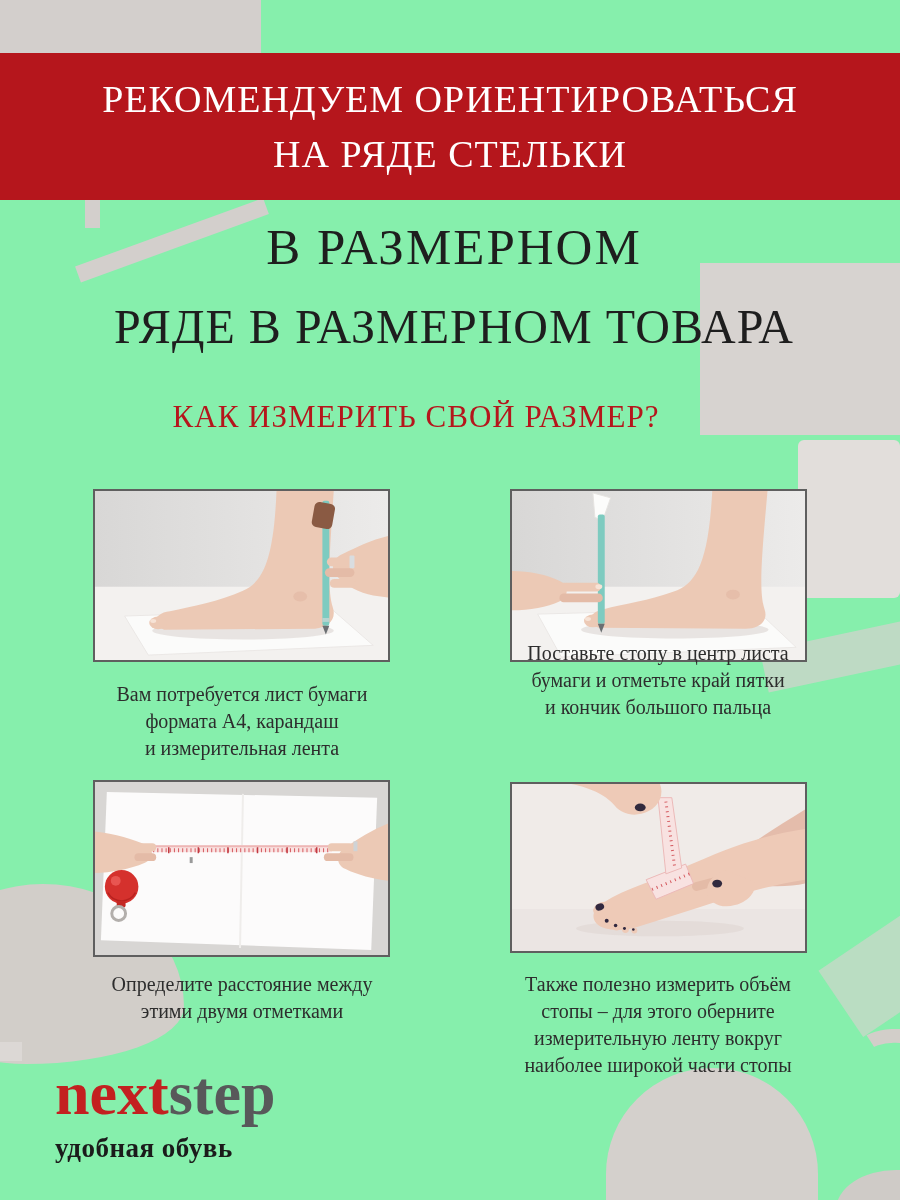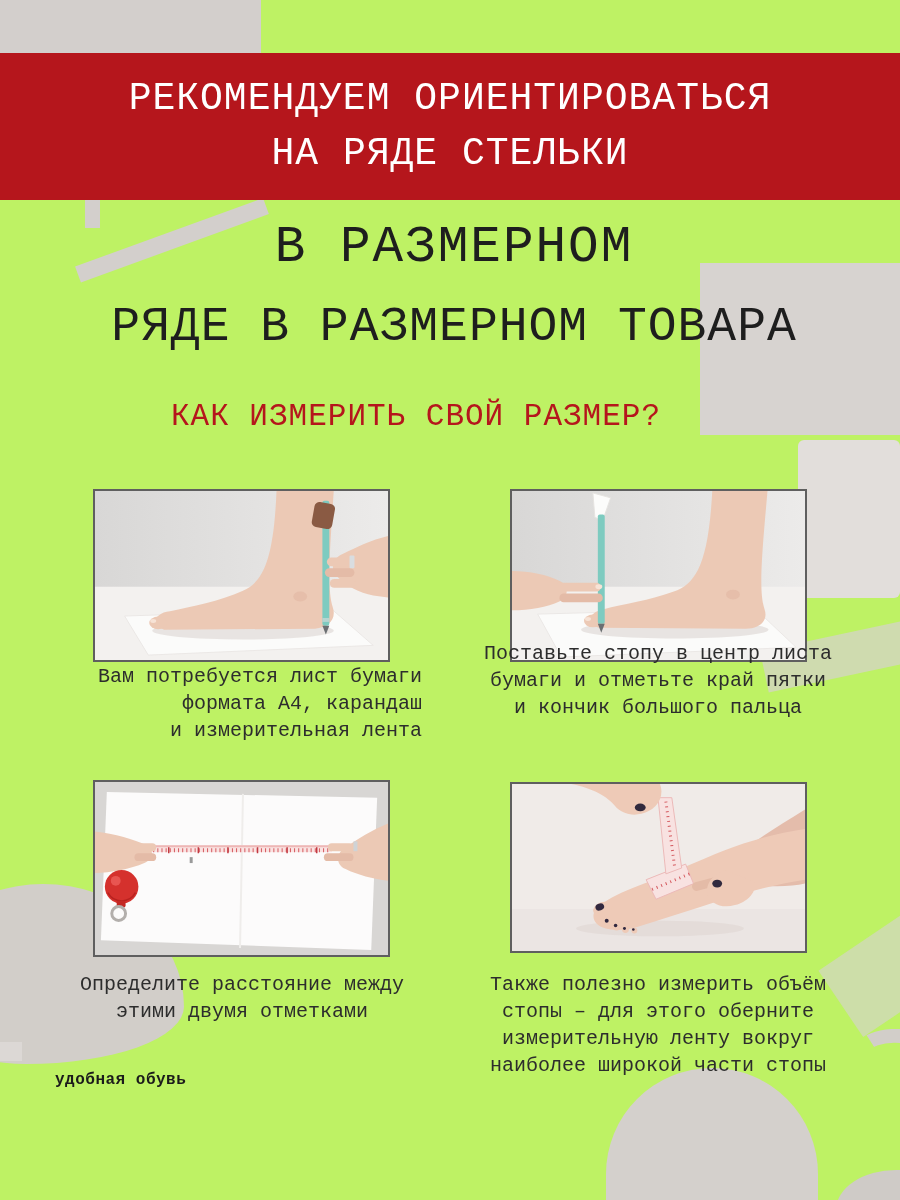--- a/index.html
+++ b/index.html
@@ -1,18 +1,18 @@
 <!DOCTYPE html>
 <html><head>
 <meta charset="utf-8">
 <style>
   html,body{margin:0;padding:0;background:#ffffff;}
   .poster{
     position:relative;width:900px;height:1200px;overflow:hidden;
-    background:#bef264;font-family:Liberation Mono, monospace;
+    background:#86efac;font-family:Liberation Serif, serif;
   }
   
   .bg-shape{position:absolute;z-index:1;}
   .s-tl-rect{left:0;top:0;width:261px;height:53px;background:#d3cfcc;}
   .s-small-rect{left:85px;top:200px;width:15px;height:28px;background:#d3cfcc;}
   .s-stripe{left:78px;top:266px;width:200px;height:17px;background:#d3cfcc;
             transform:rotate(-20deg);transform-origin:left center;}
   .s-right-block{left:700px;top:263px;width:200px;height:172px;background:#d7d3d0;}
   .s-right-light{left:798px;top:440px;width:102px;height:158px;background:#e2dedb;border-radius:6px;}
   .s-right-band{left:762px;top:628px;width:220px;height:42px;background:#d6d2ce;
@@ -47,30 +47,30 @@
   .photo{position:absolute;box-sizing:border-box;border:2px solid #5f5f5f;
          background:#e8e6e4;z-index:2;}
   .photo svg{display:block;width:100%;height:100%;}
   .photo-1{left:93px;top:489px;width:297px;height:173px;}
   .photo-2{left:510px;top:489px;width:297px;height:173px;}
   .photo-3{left:93px;top:780px;width:297px;height:177px;}
   .photo-4{left:510px;top:782px;width:297px;height:171px;}
   
   .caption{position:absolute;width:360px;font-size:20px;line-height:27px;
            text-align:center;color:#2d2d2d;white-space:pre-line;z-index:2;}
-  .cap-1{left:62px;top:663px;text-align:right;}
+  .cap-1{left:62px;top:681px;}
   .cap-2{left:478px;top:640px;}
   .cap-3{left:62px;top:971px;}
   .cap-4{left:478px;top:971px;}
   
   .logo{position:absolute;left:55px;top:1062px;z-index:3;}
   .brand{font-size:62px;font-weight:bold;line-height:1;letter-spacing:0;}
   .brand-next{color:#c32020;}
   .brand-step{color:#58585a;}
-  .tagline{margin-top:9px;font-size:16px;font-weight:bold;color:#1b1b1b;letter-spacing:.5px;}
+  .tagline{margin-top:9px;font-size:27px;font-weight:bold;color:#1b1b1b;letter-spacing:.5px;}
 </style>
 </head>
 <body>
 
 <div class="poster">
 
   <div class="bg-shape s-tl-rect"></div>
   <div class="bg-shape s-small-rect"></div>
   <div class="bg-shape s-stripe"></div>
   <div class="bg-shape s-right-block"></div>
@@ -234,16 +234,17 @@
 бумаги и отметьте край пятки
 и кончик большого пальца</div>
   <div class="caption cap-4">Также полезно измерить объём
 стопы – для этого оберните
 измерительную ленту вокруг
 наиболее широкой части стопы</div>
   <div class="caption cap-3">Определите расстояние между
 этими двумя отметками</div>
 
   <div class="logo">
+    <div class="brand"><span class="brand-next">next</span><span class="brand-step">step</span></div>
     <div class="tagline">удобная обувь</div>
   </div>
 
 </div>
 
 </body></html>

